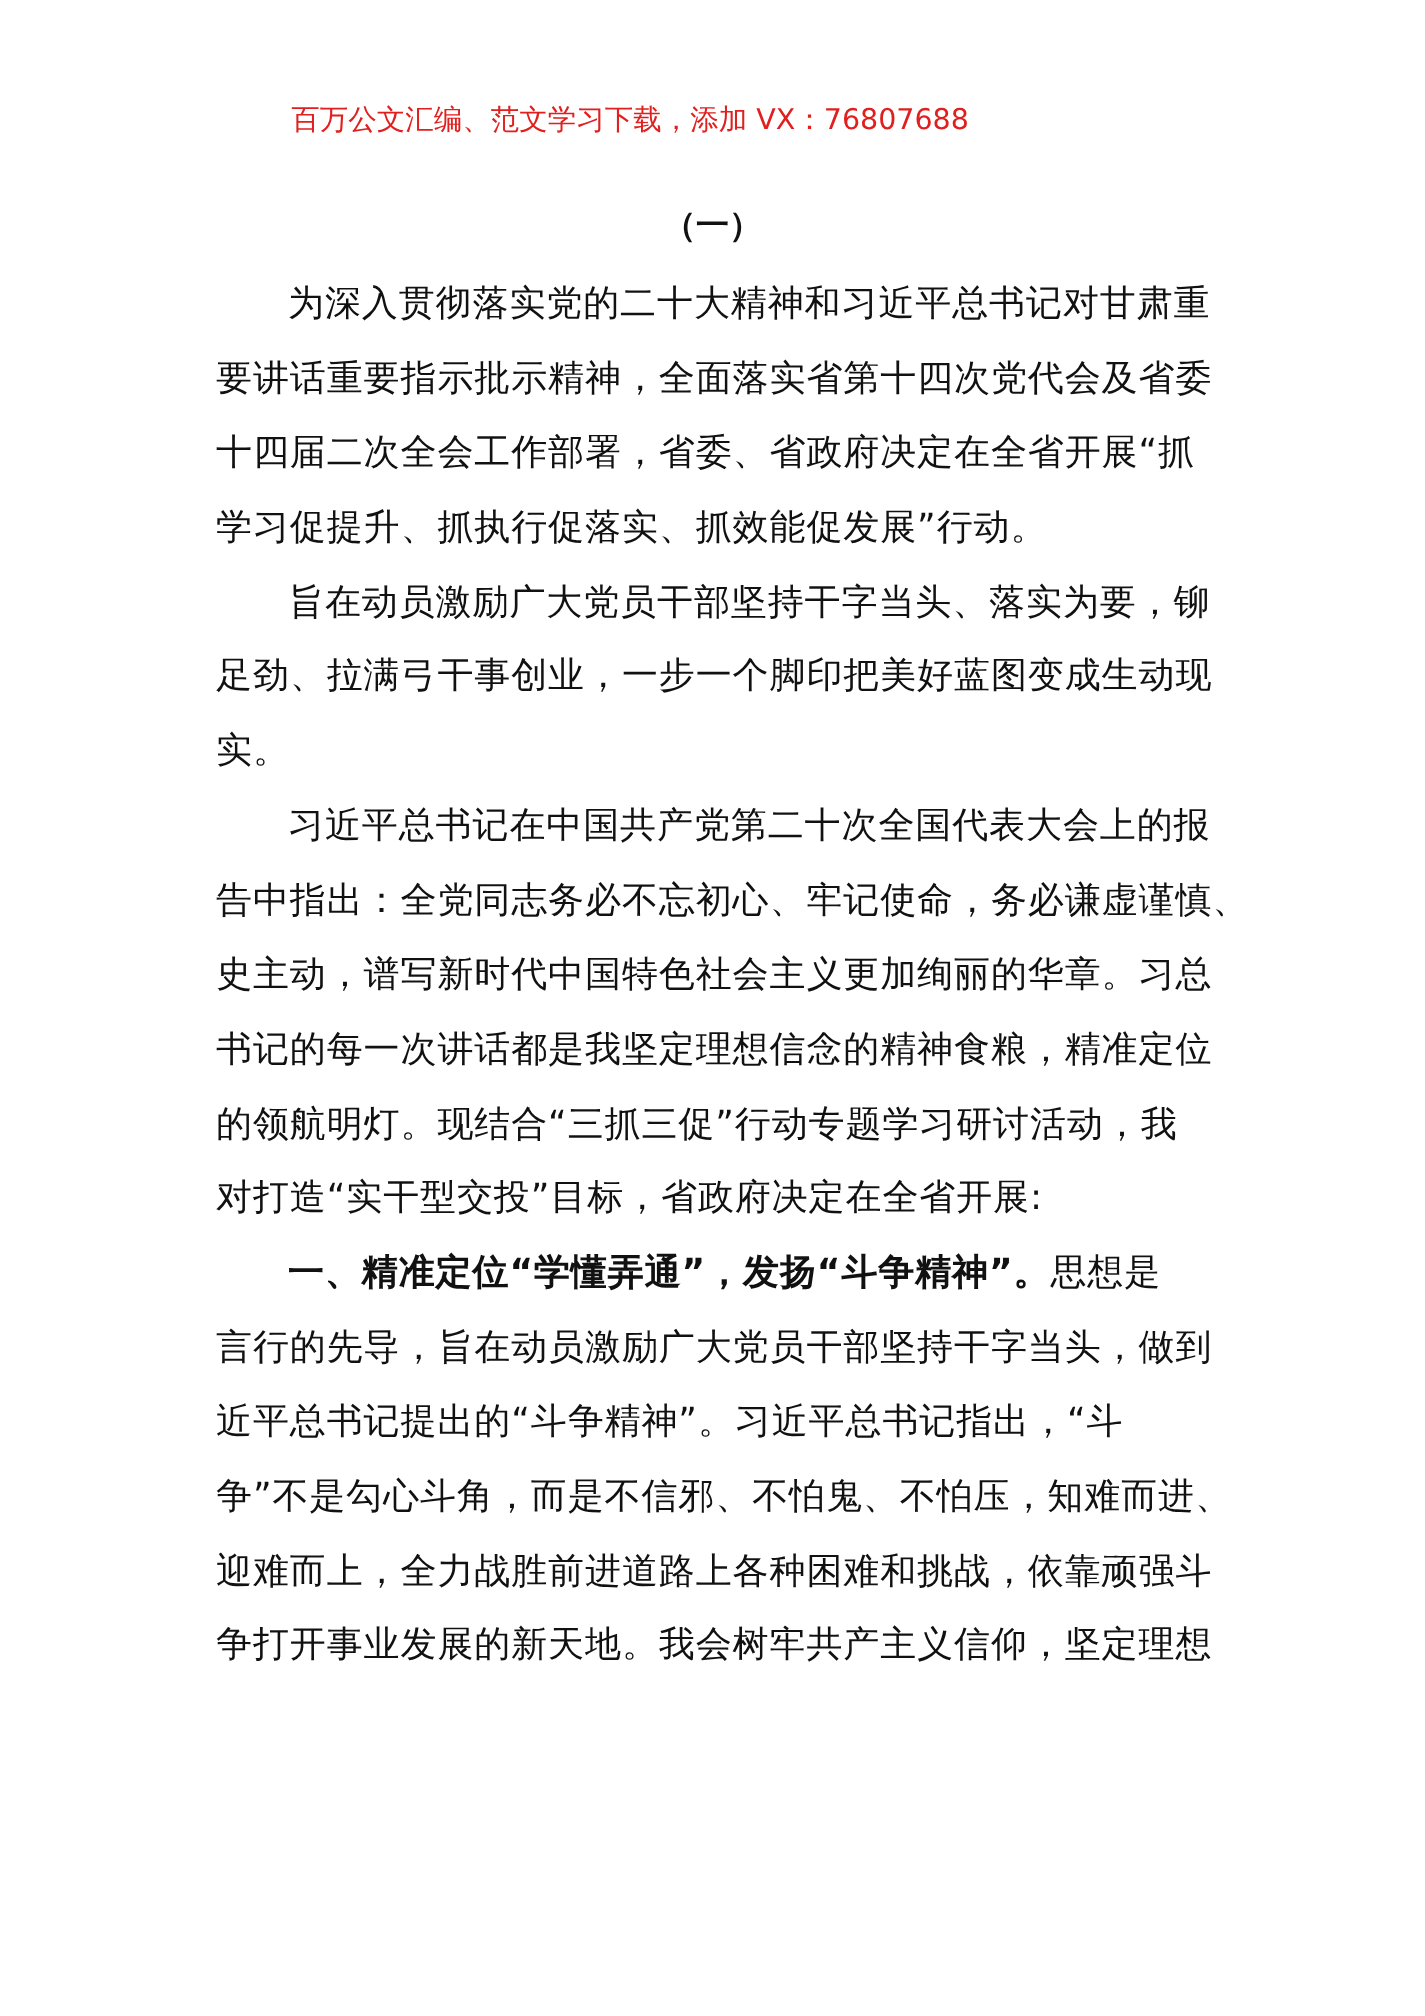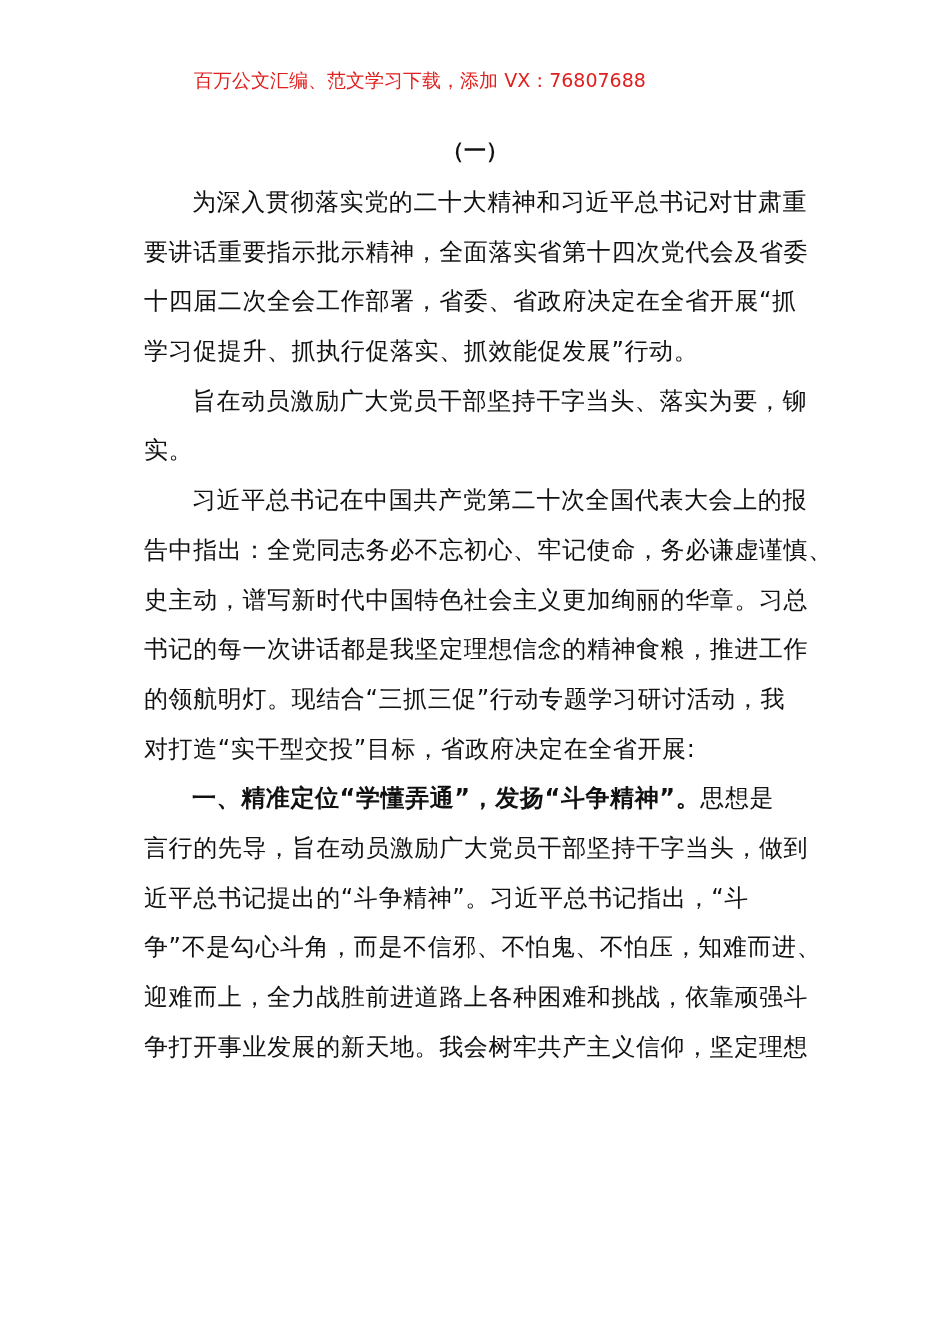--- a/index.html
+++ b/index.html
@@ -69,28 +69,29 @@
 
   <div>
     <div class="line indent">为深入贯彻落实党的二十大精神和习近平总书记对甘肃重</div>
     <div class="line">要讲话重要指示批示精神，全面落实省第十四次党代会及省委</div>
     <div class="line">十四届二次全会工作部署，省委、省政府决定在全省开展“抓</div>
     <div class="line">学习促提升、抓执行促落实、抓效能促发展”行动。</div>
   </div>
 
   <div>
     <div class="line indent">旨在动员激励广大党员干部坚持干字当头、落实为要，铆</div>
+    <div class="line">足劲、拉满弓干事创业，一步一个脚印把美好蓝图变成生动现</div>
     <div class="line">实。</div>
   </div>
 
   <div>
     <div class="line indent">习近平总书记在中国共产党第二十次全国代表大会上的报</div>
     <div class="line">告中指出：全党同志务必不忘初心、牢记使命，务必谦虚谨慎、</div>
     <div class="line">史主动，谱写新时代中国特色社会主义更加绚丽的华章。习总</div>
-    <div class="line">书记的每一次讲话都是我坚定理想信念的精神食粮，推进工作</div>
+    <div class="line">书记的每一次讲话都是我坚定理想信念的精神食粮，精准定位</div>
     <div class="line">的领航明灯。现结合“三抓三促”行动专题学习研讨活动，我</div>
     <div class="line">对打造“实干型交投”目标，省政府决定在全省开展:</div>
   </div>
 
   <div>
     <div class="line indent"><span class="bold">一、精准定位“学懂弄通”，发扬“斗争精神”。</span><span>思想是</span></div>
     <div class="line">言行的先导，旨在动员激励广大党员干部坚持干字当头，做到</div>
     <div class="line">近平总书记提出的“斗争精神”。习近平总书记指出，“斗</div>
     <div class="line">争”不是勾心斗角，而是不信邪、不怕鬼、不怕压，知难而进、</div>
     <div class="line">迎难而上，全力战胜前进道路上各种困难和挑战，依靠顽强斗</div>

